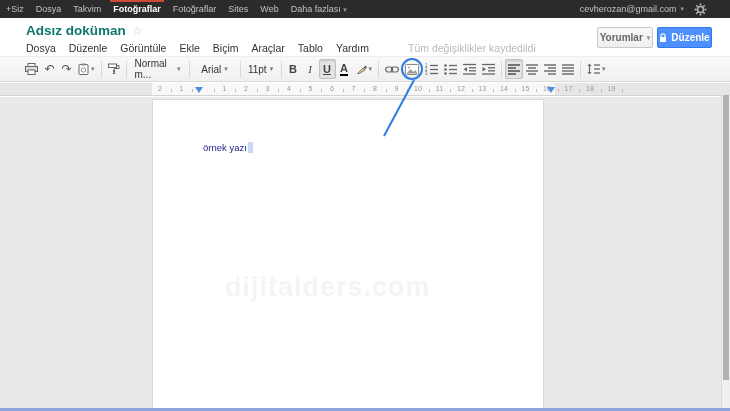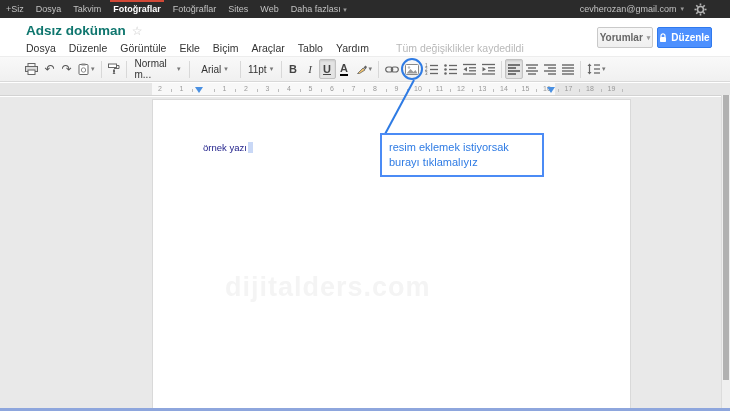--- a/index.html
+++ b/index.html
@@ -18,21 +18,21 @@
   .topbar .caret { font-size:7px; color:#999; }
   .gear-btn { width:16px; height:16px; display:flex; align-items:center; justify-content:center; margin-right:22px; }
 
   
   .header { position:absolute; top:18px; left:0; right:0; height:38px; background:#fff; }
   .title-row { position:absolute; left:26px; top:5px; display:flex; align-items:center; gap:6px; }
   .doc-title { font-size:13.5px; font-weight:bold; color:#0f766e; }
   .star { font-size:12px; color:#c9c9c9; line-height:1; }
   .menu-row { position:absolute; left:26px; top:24px; display:flex; align-items:center; font-size:10.5px; color:#333; }
   .menu-row .menu { margin-right:13px; cursor:default; }
-  .save-status { color:#b9b9b9; margin-left:14px; font-size:10.5px; }
+  .save-status { color:#b9b9b9; margin-left:26px; font-size:10.5px; }
   .btn { position:absolute; top:9px; height:21px; display:flex; align-items:center; justify-content:center;
          border-radius:2px; font-size:10px; font-weight:bold; gap:4px; }
   .btn-comments { right:77px; width:56px; background:linear-gradient(#f8f8f8,#efefef); border:1px solid #c9c9c9; color:#666; }
   .btn-comments .caret { font-size:7px; color:#999; }
   .btn-share { right:18px; width:55px; background:#4d90fe; border:1px solid #3079ed; color:#fff; }
 
   
   .toolbar { position:absolute; top:56px; left:0; right:0; height:26px;
              background:linear-gradient(#f9f9f9,#f0f0f0); border-top:1px solid #ededed; border-bottom:1px solid #d9d9d9;
              display:flex; align-items:center; padding-left:22px; font-size:10px; color:#444; }
@@ -58,21 +58,21 @@
            border-bottom:1px solid #d3d3d3; overflow:hidden; }
   .ruler-page-zone { position:absolute; left:152px; width:403px; top:0; bottom:0; background:#f8f8f8; }
   .ruler-num { position:absolute; top:2px; font-size:7px; color:#999; transform:translateX(-50%); }
   .ruler-tick { position:absolute; top:6px; width:1px; height:3px; background:#bdbdbd; }
   .ind-marker { position:absolute; top:4px; width:0; height:0; border:4px solid transparent; border-top:6px solid #4a90e2; }
   .ind-left { left:195px; }
   .ind-right { left:547px; }
 
   
   .doc-area { position:absolute; top:97px; left:0; right:0; bottom:3px; background:#e9e9e9; }
-  .page { position:absolute; left:152px; top:2px; width:479px; bottom:0; background:#fff;
+  .page { position:absolute; left:152px; top:2px; width:392px; bottom:0; background:#fff;
           border:1px solid #d9d9d9; border-bottom:none; }
   .doc-text { position:absolute; left:50px; top:42px; font-size:9.5px; color:#23238c; white-space:nowrap; }
   .caret-block { display:inline-block; width:5px; height:11px; background:#c9d8f6; vertical-align:text-bottom; margin-left:1px; }
   .watermark { position:absolute; left:72px; top:172px; font-size:27px; font-weight:bold; color:#f4f4f4;
                letter-spacing:1px; white-space:nowrap; }
 
   
   .callout { position:absolute; left:380px; top:133px; width:164px; min-height:44px; border:2px solid #4b8bf5;
              background:#fff; color:#2e7be4; font-size:11px; line-height:15px; padding:5px 7px; z-index:7; }
   #annot-line { position:absolute; left:0; top:0; width:730px; height:411px; z-index:5; pointer-events:none; }
@@ -391,23 +391,20 @@
 
   <div class="doc-area">
     <div class="page">
       <div class="doc-text">
         <span>örnek yazı</span><span class="caret-block"></span>
       </div>
       <div class="watermark">dijitalders.com</div>
     </div>
   </div>
 
-  <div class="callout">
-    <span>resim eklemek istiyorsak burayı tıklamalıyız</span>
-  </div>
   <svg id="annot-line">
     <line id="annot-line-seg" x1="414.03125" y1="80" x2="384" y2="136" stroke="#2e7be4" stroke-width="2"></line>
   </svg>
 
   <div class="scrollbar">
     <div class="scroll-thumb"></div>
   </div>
   <div class="bottom-bar"></div>
 
 </div>

